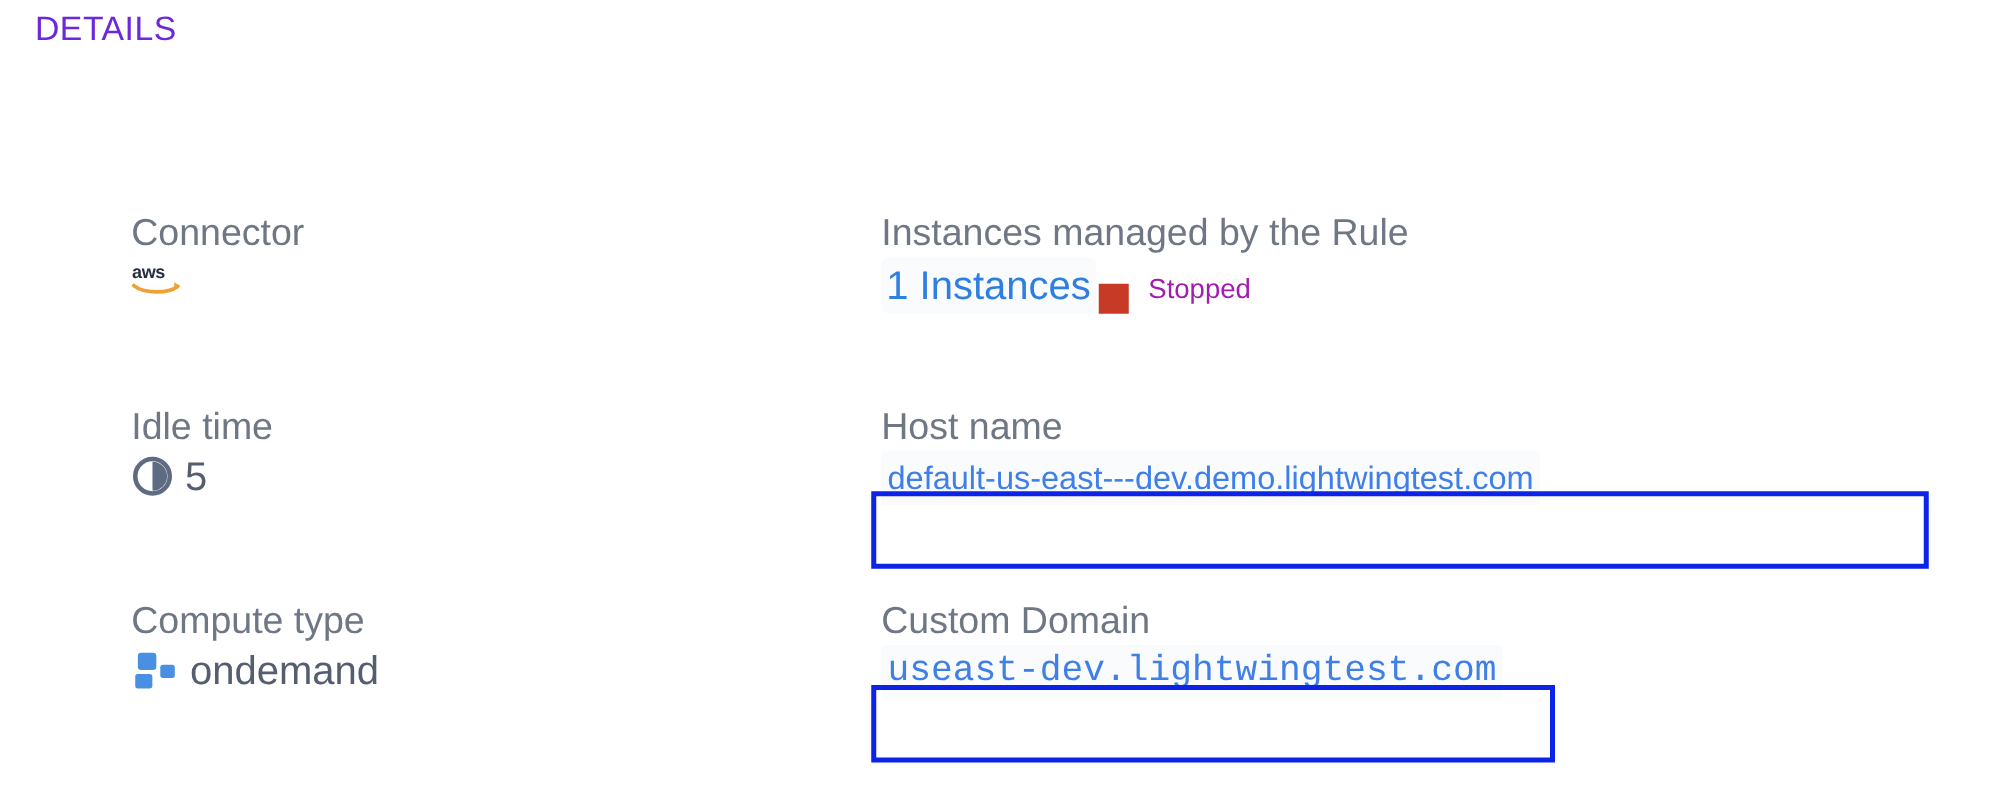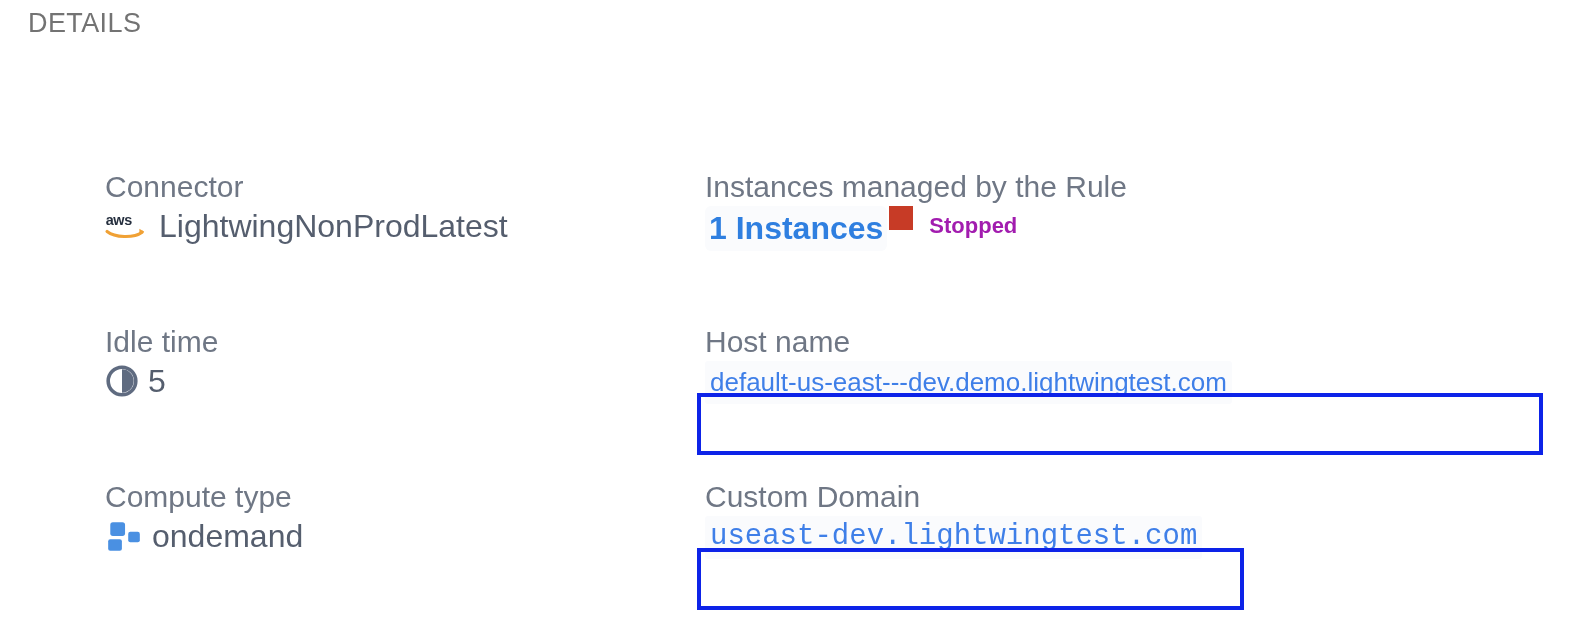--- a/index.html
+++ b/index.html
@@ -16,21 +16,21 @@
     overflow: hidden;
   }
 
   
   .section-title {
     position: absolute;
     left: 28px;
     top: 8px;
     font-size: 27px;
     letter-spacing: 0.4px;
-    color: #737373;
+    color: #6d28d9;
     font-weight: 400;
   }
 
   
   .details-grid {
     position: absolute;
     left: 105px;
     top: 168px;
     width: 1470px;
     display: grid;
@@ -89,22 +89,21 @@
     color: #2f7fe0;
     background: #fafbfd;
     border-radius: 6px;
     padding: 2px 4px 3px 4px;
     text-decoration: none;
     cursor: pointer;
     display: inline-block;
   }
   .status-wrap {
     display: flex;
-    align-items: flex-start;
-    font-weight: bold;
+    align-items: flex-end;
   }
   .status-square {
     width: 24px;
     height: 24px;
     background: #c73b26;
     display: inline-block;
     margin-left: 2px;
     margin-right: 16px;
     flex: 0 0 auto;
   }
@@ -141,21 +140,20 @@
 <div class="details-grid">
 
   <div class="field">
     <div class="field-label">Connector</div>
     <div class="field-value">
       <svg class="aws-logo" viewBox="0 0 64 46">
         <text x="1" y="22" font-family="Liberation Sans, sans-serif" font-size="21" font-weight="bold" fill="#252f3e" letter-spacing="-0.5">aws</text>
         <path d="M3 31 C14 40, 42 41, 54 32" stroke="#f0a135" stroke-width="4.5" fill="none" stroke-linecap="round"></path>
         <path d="M50 27 L57 31.5 L50 36 Z" fill="#f0a135"></path>
       </svg>
-      <span>LightwingNonProdLatest</span>
     </div>
   </div>
 
   <div class="field">
     <div class="field-label">Instances managed by the Rule</div>
     <div class="field-value status-wrap">
       <a class="chip-link">1 Instances</a>
       <span class="status-square"></span>
       <span class="status-text">Stopped</span>
     </div>

